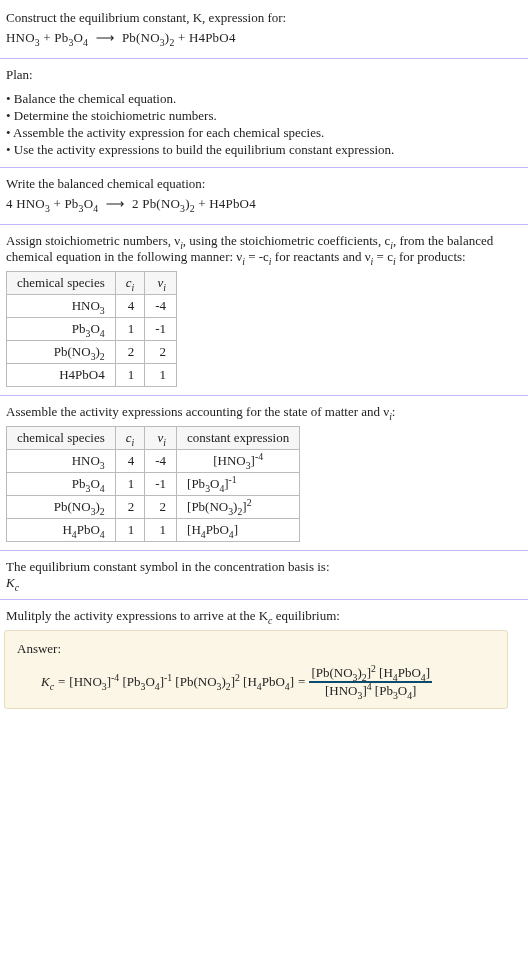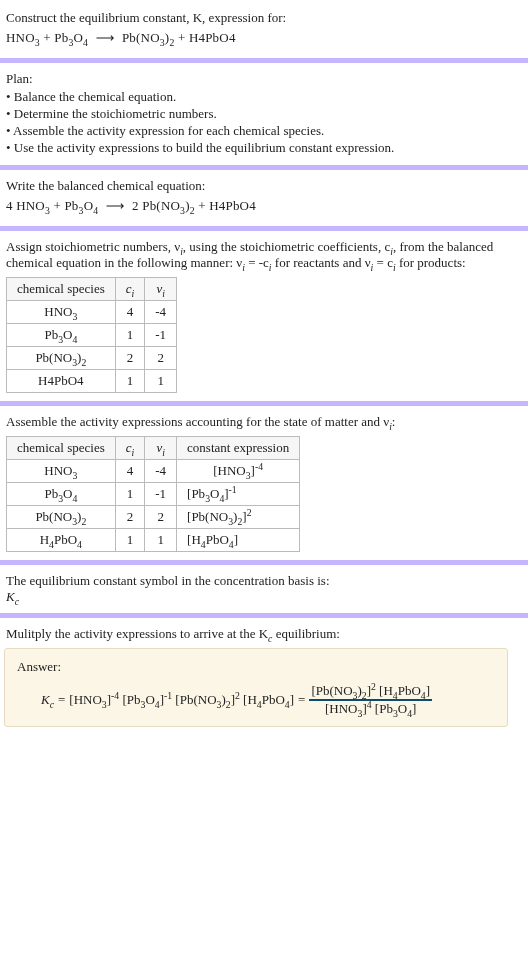--- a/index.html
+++ b/index.html
@@ -6,21 +6,21 @@
       margin: 0;
       padding: 0;
       font-family: Georgia, 'Times New Roman', serif;
       font-size: 13px;
       color: #222;
       width: 528px;
       background: #fff;
     }
     .section {
       padding: 8px 6px;
-      border-bottom: 5px solid #c4b5fd;
+      border-bottom: 1px solid #c4b5fd;
     }
     .section:last-child {
       border-bottom: none;
     }
     .prompt-line {
       margin: 2px 0;
     }
     .equation {
       margin: 4px 0;
       letter-spacing: 0.2px;
@@ -45,21 +45,21 @@
     .italic {
       font-style: italic;
     }
     table.stoich {
       border-collapse: collapse;
       margin-top: 6px;
     }
     table.stoich th, table.stoich td {
       border: 1px solid #bbb;
       padding: 3px 10px;
-      text-align: center;
+      text-align: right;
       font-size: 13px;
       font-weight: normal;
     }
     table.stoich th {
       background: #f6f6f6;
     }
     .answer-box {
       background: #fcf6e7;
       border: 1px solid #e8dcc0;
       border-radius: 3px;
@@ -104,21 +104,21 @@
   </div>
   <div class="equation">
     <span><span>HNO</span><sub>3</sub></span><span> + </span><span><span>Pb</span><sub>3</sub><span>O</span><sub>4</sub></span>
     <span class="arrow">⟶</span>
     <span><span>Pb(NO</span><sub>3</sub><span>)</span><sub>2</sub></span><span> + </span><span>H4PbO4</span>
   </div>
 </div>
 
 <div class="section">
   <div>Plan:</div>
-  <ul class="plan" style="margin:2px 0 0 22px; padding:0;">
+  <ul class="plan" style="margin:8px 0 0 22px; padding:0;">
     <li>Balance the chemical equation.</li>
     <li>Determine the stoichiometric numbers.</li>
     <li>Assemble the activity expression for each chemical species.</li>
     <li>Use the activity expressions to build the equilibrium constant expression.</li>
   </ul>
 </div>
 
 <div class="section">
   <div>Write the balanced chemical equation:</div>
   <div class="equation">

